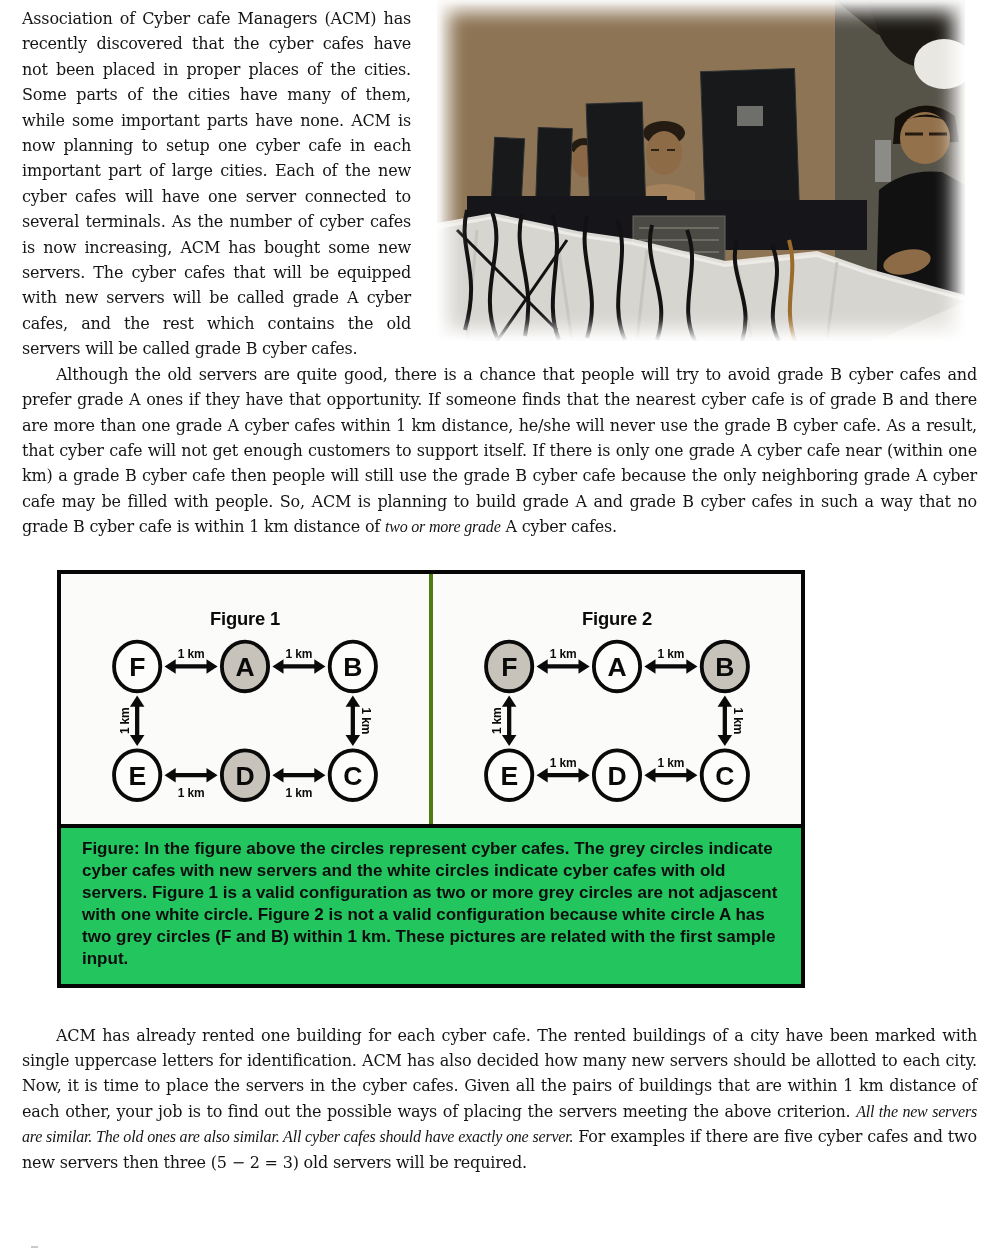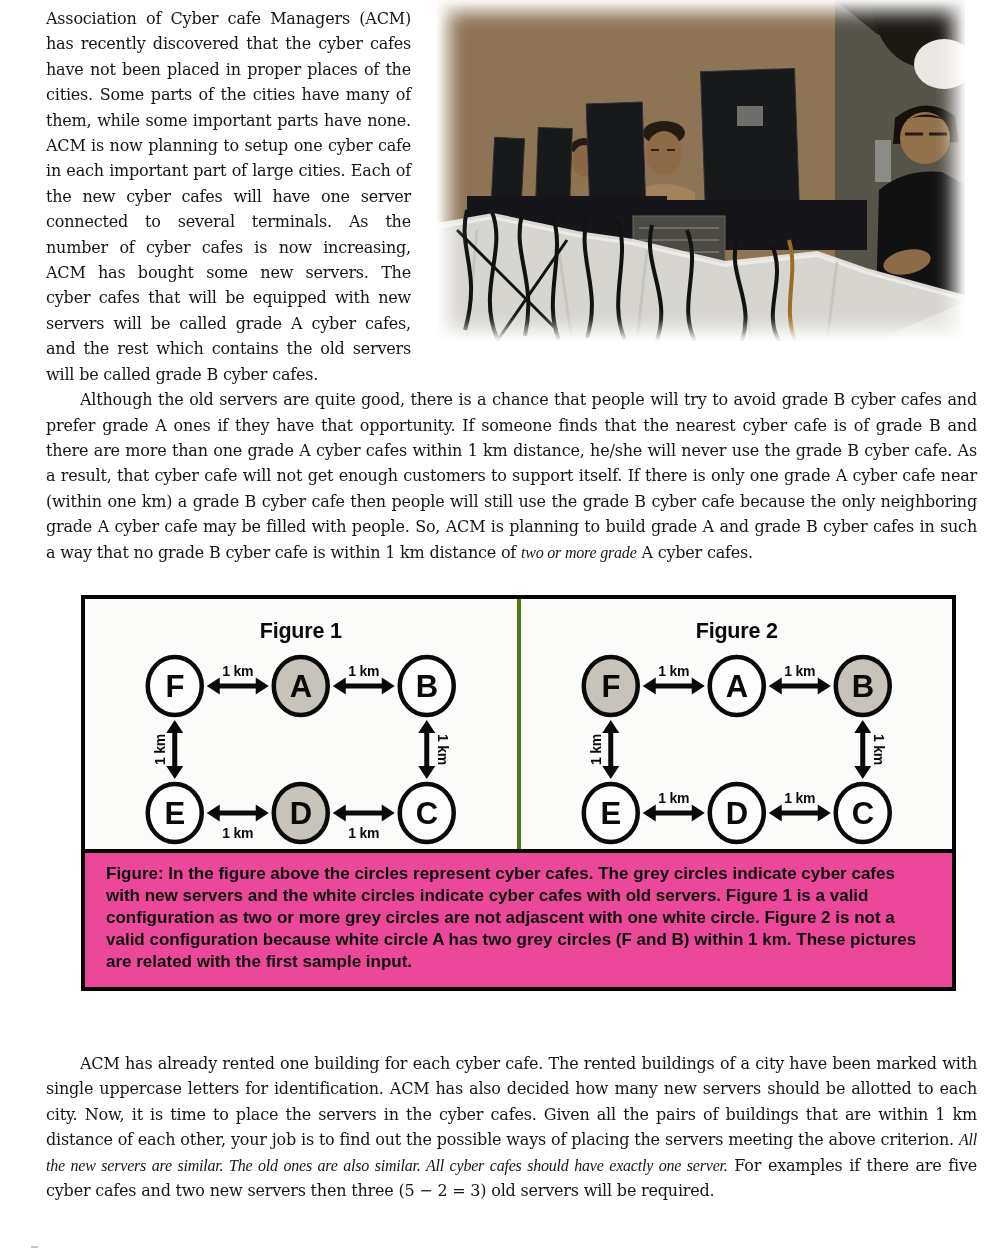--- a/index.html
+++ b/index.html
@@ -2,56 +2,56 @@
 <html><head>
 <meta charset="utf-8">
 <style>
   html, body { margin:0; padding:0; }
   body {
     width:1006px; height:1250px; overflow:hidden; position:relative;
     background:#ffffff; color:#151515;
     font-family:"DejaVu Serif", serif;
     font-size:16px; letter-spacing:-0.2px;
   }
-  .page { padding:6px 29px 0 46px; }
+  .page { padding:6px 29px 0 22px; }
   p { margin:0; text-align:justify; line-height:25.4px; }
   .indent { text-indent:34px; }
   .it { font-style:italic;font-family:Liberation Serif, serif; }
 
   
   .photo-wrap {
     float:right; width:528px; height:341px;
     margin:-6px 12px 9px 26px; position:relative; overflow:hidden;
   }
   .photo-wrap svg { display:block; }
   .photo-fade {
     position:absolute; left:0; top:0; right:0; bottom:0; pointer-events:none;
     box-shadow: inset 0 0 18px 12px rgba(255,255,255,0.95),
                 inset 0 0 5px 3px rgba(255,255,255,0.65);
   }
 
   
   .figure-box {
-    clear:both; margin:30px 0 0 35px; width:875px; box-sizing:border-box;
+    clear:both; margin:30px 0 0 35px; width:748px; box-sizing:border-box;
     border:4px solid #060606; background:#fbfbfa;
   }
   .figure-panels { display:flex; }
   .figure-panel { flex:1; min-width:0; }
   .figure-panel + .figure-panel { border-left:4px solid #4d7c0f; }
   .fig-svg { display:block; width:100%; height:250px; }
   .fig-title { font:bold 21.5px "Liberation Sans", sans-serif; fill:#0a0a0a; }
   .fig-node-letter { font:bold 31px "Liberation Sans", sans-serif; fill:#0a0a0a; }
   .fig-edge-label { font:bold 14px "Liberation Sans", sans-serif; fill:#0a0a0a; }
   .figure-caption-row {
     border-top:4px solid #060606; padding:10px 21px 14px 21px;
     font-family:"Liberation Sans", sans-serif; font-weight:bold;
     font-size:17px; line-height:22px; color:#0d0d0d; letter-spacing:0;
-    text-align:left; background:#ec4899;
-  }
-  .para-task { margin-top:60px; }
+    text-align:left; background:#22c55e;
+  }
+  .para-task { margin-top:35px; }
   .artifact { position:absolute; left:31px; top:1246px; width:7px; height:2px; background:#c9c9c9; }
 </style>
 </head>
 <body>
 
 <div class="page">
 
   <p>
     <span class="photo-wrap">
       <svg viewBox="0 0 528 341" width="528" height="341">

